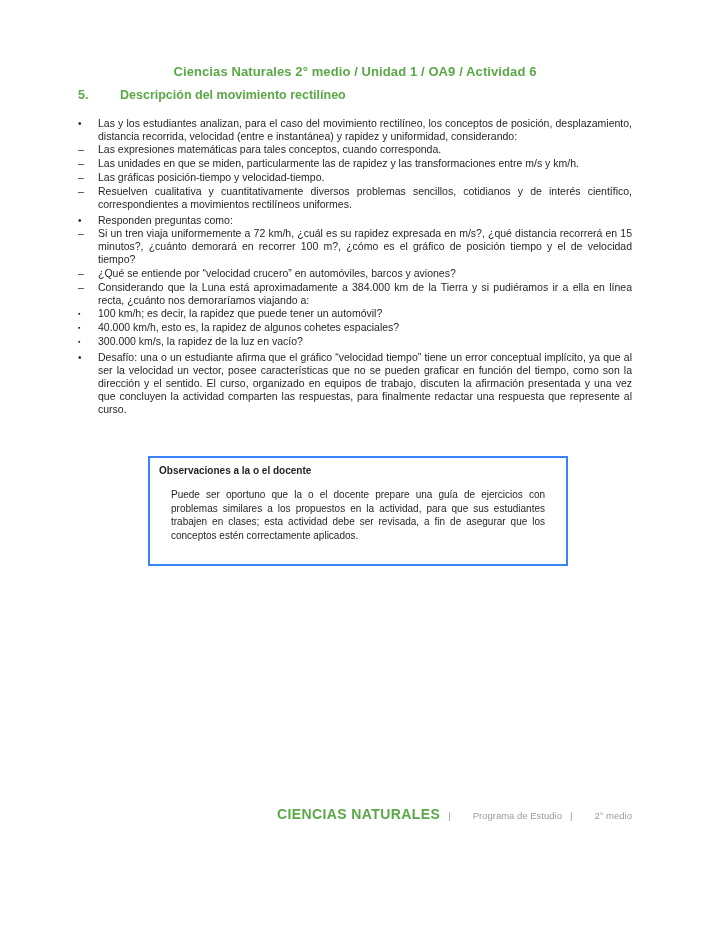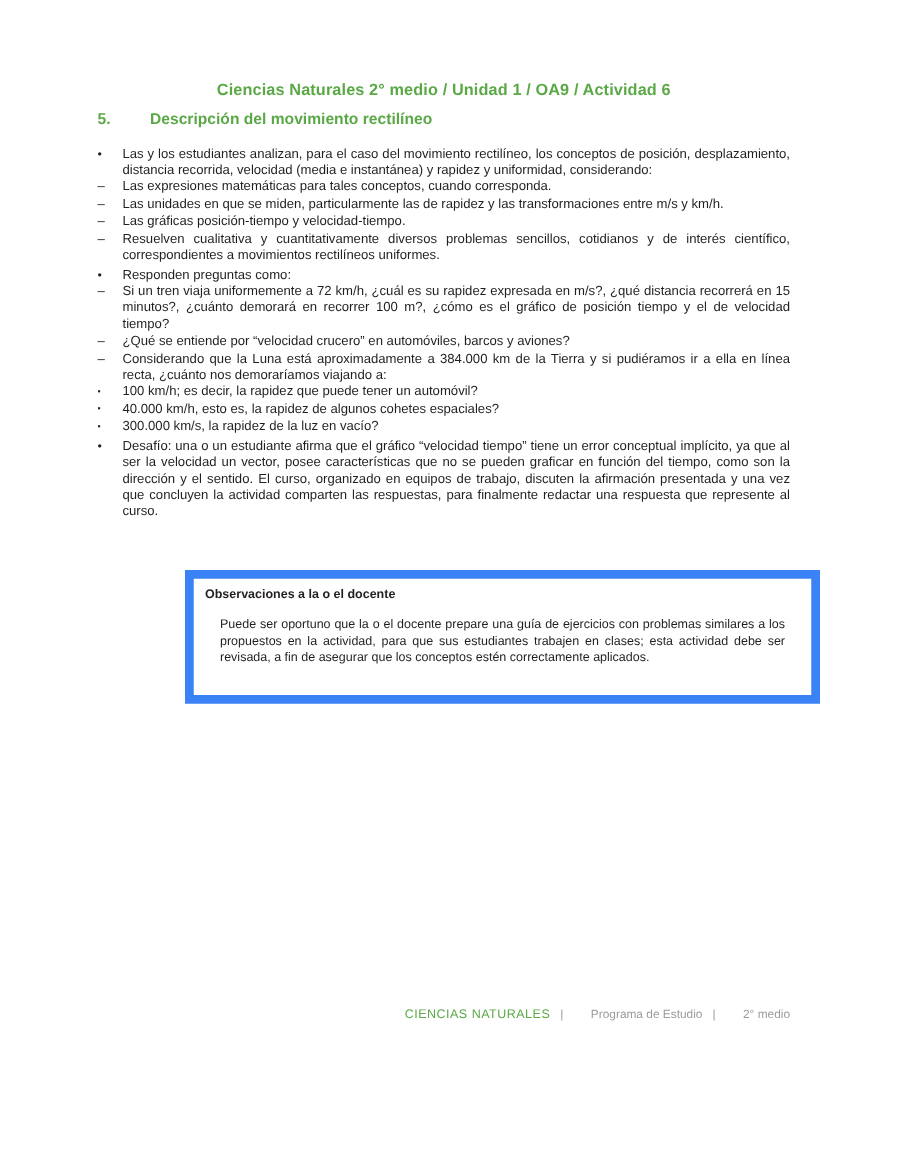--- a/index.html
+++ b/index.html
@@ -33,53 +33,53 @@
   .mk2{font-size:10.5px;}
   .mk3{font-size:7px;}
   .txt{flex:1;font-size:10.5px;line-height:13px;text-align:justify;}
   .l1 > li{margin-bottom:3px;}
   .l2{margin-left:20px;margin-top:1px;}
   .l2 > li{margin-bottom:1px;}
   .l3{margin-left:20px;margin-top:1px;}
   .l3 > li{margin-bottom:1px;}
 
   .obs{
-    margin:40px 0 0 70px;width:508px;
-    border:7px solid #3b82f6;padding:7px 9px 10px;
+    margin:40px 0 0 70px;width:420px;
+    border:2px solid #3b82f6;padding:7px 9px 10px;
     background:#fff;
   }
   .obs-title{font-weight:700;font-size:10px;margin-bottom:8px;}
   .obs-body{font-size:10px;line-height:13.5px;text-align:justify;margin:12px;}
 
   .footer{
     position:absolute;top:806px;right:88px;
     display:flex;align-items:baseline;white-space:nowrap;
   }
-  .brand{color:var(--green);font-weight:400;font-size:10px;letter-spacing:.4px;}
+  .brand{color:var(--green);font-weight:700;font-size:14px;letter-spacing:.4px;}
   .fsep{color:var(--gray);font-size:9.5px;margin:0 8px;}
   .fgray{color:var(--gray);font-size:9.5px;padding-left:14px;}
 </style>
 </head>
 <body>
 
 <div class="page">
 
   <div class="doc-title">Ciencias Naturales 2° medio / Unidad 1 / OA9 / Actividad 6</div>
 
   <div class="heading">
     <span class="sec-num">5.</span>
     <span class="sec-title">Descripción del movimiento rectilíneo</span>
   </div>
 
   <ul class="list l1">
 
     <li>
       <div class="row">
         <span class="mk mk1">•</span>
-        <span class="txt">Las y los estudiantes analizan, para el caso del movimiento rectilíneo, los conceptos de posición, desplazamiento, distancia recorrida, velocidad (media e instantánea) y rapidez y uniformidad, considerando:</span>
+        <span class="txt">Las y los estudiantes analizan, para el caso del movimiento rectilíneo, los conceptos de posición, desplazamiento, distancia recorrida, velocidad (entre e instantánea) y rapidez y uniformidad, considerando:</span>
       </div>
       <ul class="list l2">
         <li>
           <div class="row">
             <span class="mk mk2">–</span>
             <span class="txt">Las expresiones matemáticas para tales conceptos, cuando corresponda.</span>
           </div>
         </li>
         <li>
           <div class="row">

